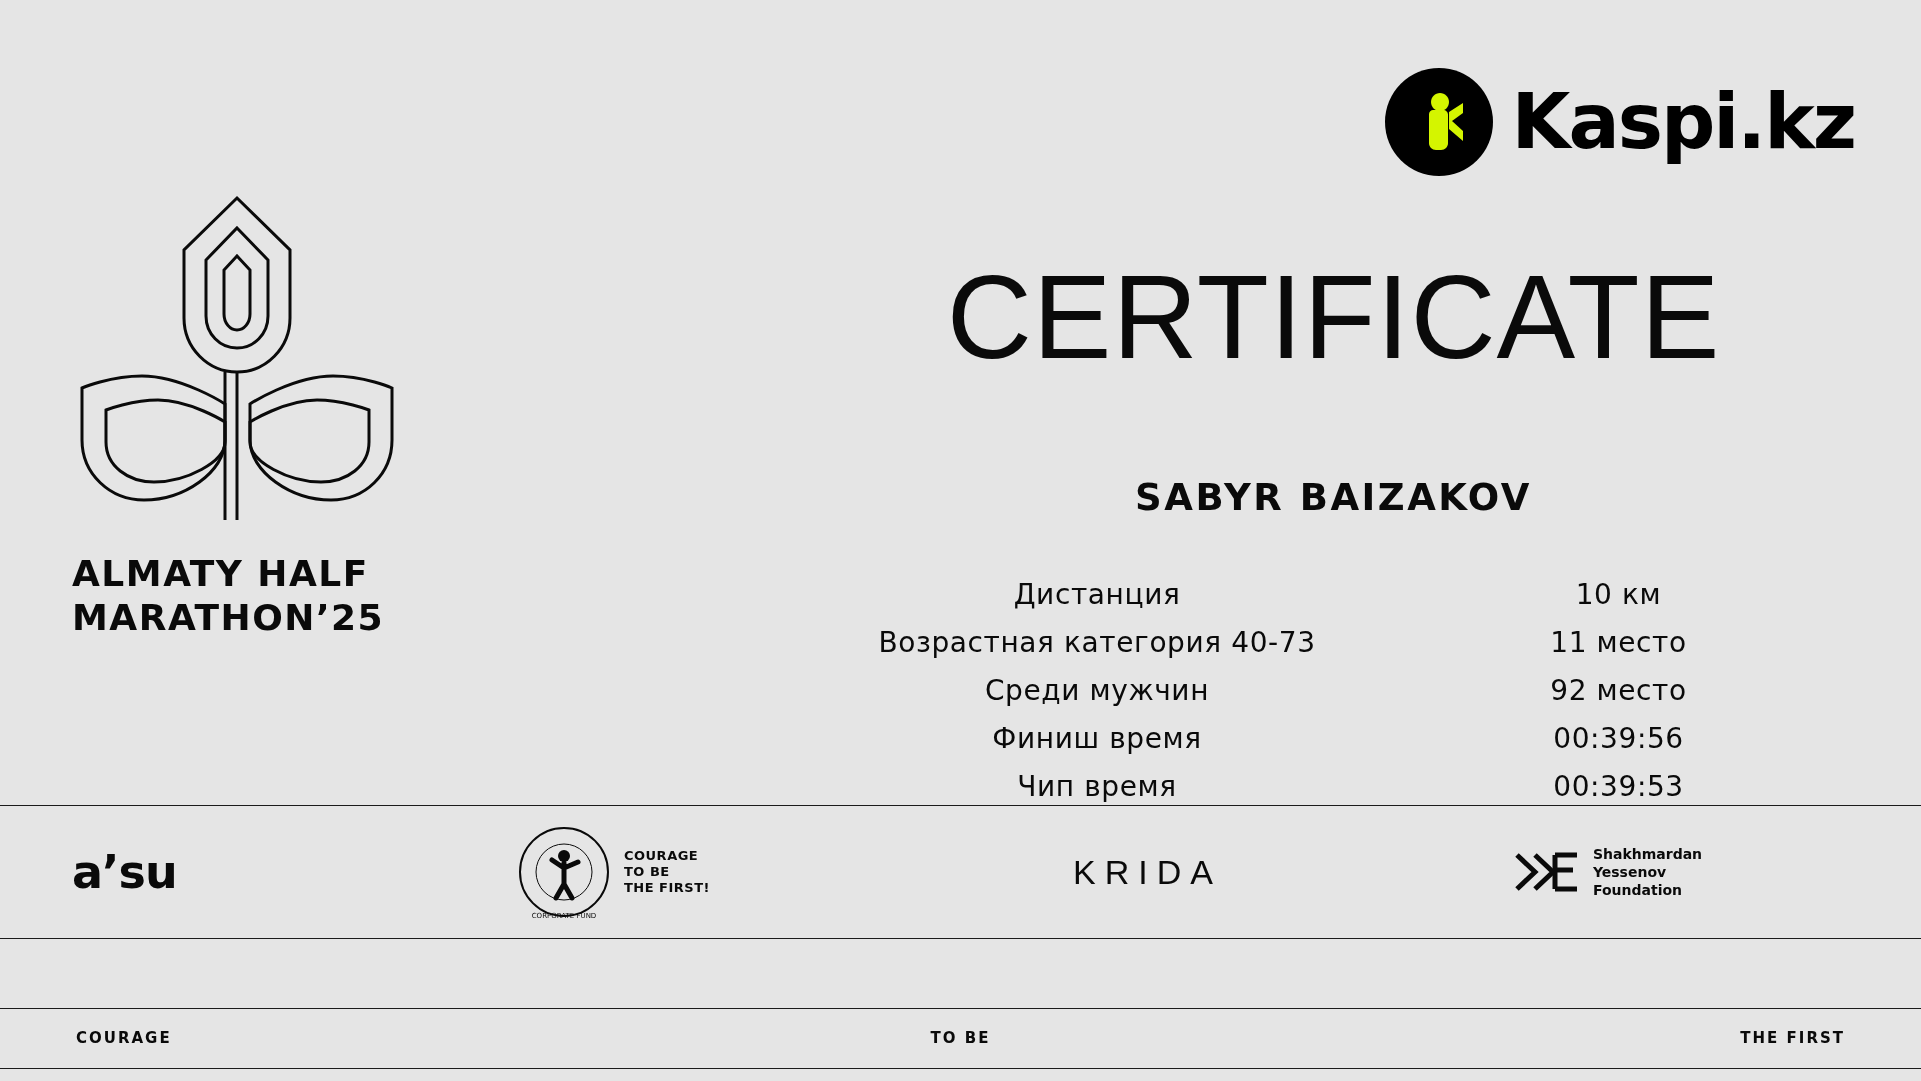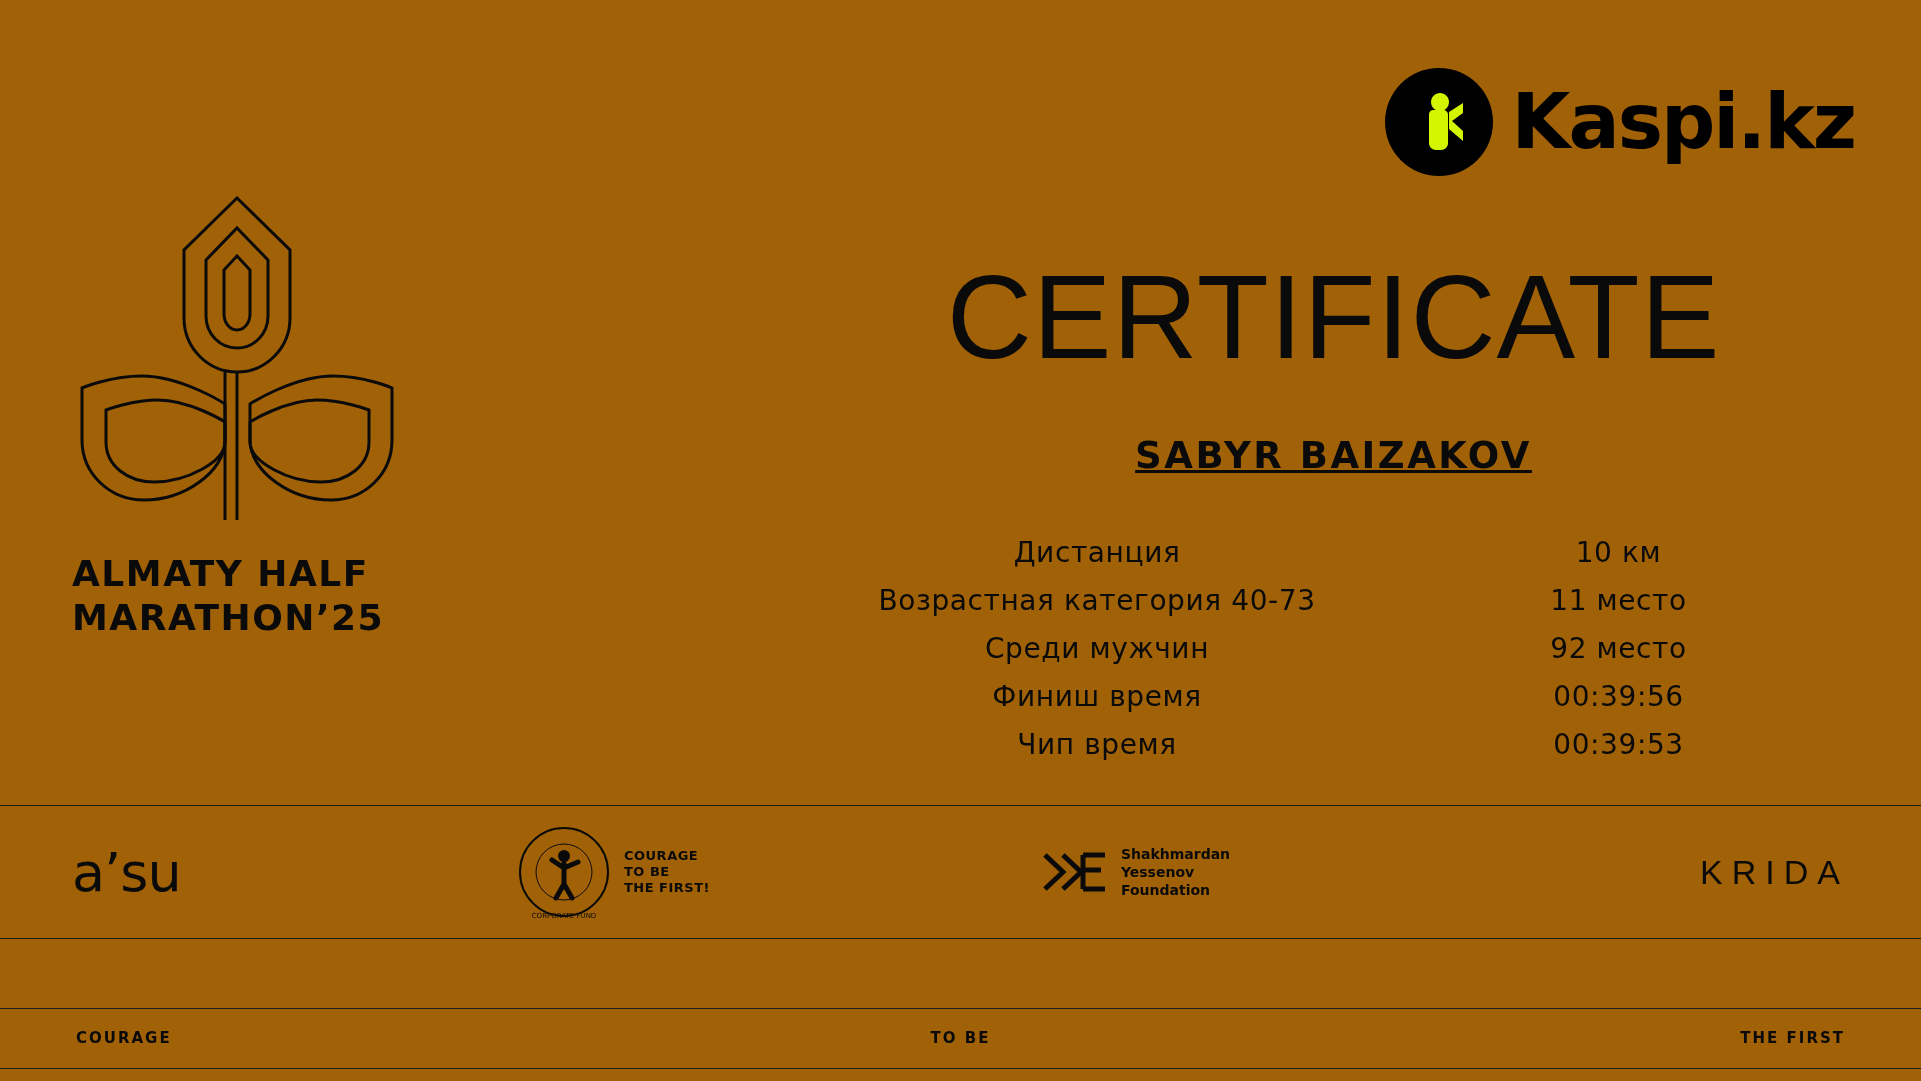--- a/index.html
+++ b/index.html
@@ -12,21 +12,21 @@
     height: 1081px;
     position: relative;
     overflow: hidden;
     font-family: "Liberation Sans", sans-serif;
     color: #0a0a0a;
   }
 
   .cert {
     position: absolute;
     inset: 0;
-    background: #a16207;
+    background: #e5e5e5;
   }
 
   
   .kaspi-logo {
     position: absolute;
     top: 68px;
     right: 66px;
     display: flex;
     align-items: center;
     gap: 18px;
@@ -78,27 +78,26 @@
   .cert-title {
     font-family: "Liberation Sans", sans-serif;
     font-size: 118px;
     font-weight: 400;
     letter-spacing: 1px;
     line-height: 1;
     color: #0a0a0a;
     white-space: nowrap;
   }
   .athlete {
-    margin-top: 58px;
+    margin-top: 100px;
     font-family: "DejaVu Sans", sans-serif;
     font-size: 37px;
     font-weight: bold;
     letter-spacing: 2.5px;
     color: #0a0a0a;
-    text-decoration: underline;
   }
   .results {
     margin-top: 52px;
   }
   .result-row {
     display: flex;
     align-items: baseline;
     font-family: "DejaVu Sans", sans-serif;
     font-size: 28px;
     letter-spacing: 0.6px;
@@ -142,22 +141,22 @@
     align-items: center;
     justify-content: center;
   }
   .sp-asu {
     width: 330px;
     padding-left: 72px;
     justify-content: flex-start;
   }
   .asu-word {
     font-family: "DejaVu Sans", sans-serif;
-    font-size: 54px;
-    font-weight: normal;
+    font-size: 46px;
+    font-weight: bold;
     letter-spacing: -1px;
     color: #0a0a0a;
   }
   .sp-courage {
     width: 420px;
     justify-content: center;
     gap: 10px;
   }
   .courage-text {
     font-family: "DejaVu Sans", sans-serif;
@@ -286,34 +285,34 @@
         <circle cx="50" cy="50" r="28" fill="none" stroke="#0a0a0a" stroke-width="1"></circle>
         <circle cx="50" cy="34" r="6" fill="#0a0a0a"></circle>
         <path d="M50 41 L50 62 M50 46 L38 38 M50 46 L64 40 M50 62 L42 76 M50 62 L58 76" stroke="#0a0a0a" stroke-width="5" fill="none" stroke-linecap="round"></path>
         <text x="50" y="96" font-family="DejaVu Sans, sans-serif" font-size="7" text-anchor="middle" fill="#0a0a0a">CORPORATE FUND</text>
       </svg>
       <div class="courage-text">COURAGE
 TO BE
 THE FIRST!</div>
     </div>
 
+    <div class="sponsor sp-krida">
+      <div class="krida-word">KRIDA</div>
+    </div>
+
     <div class="sponsor sp-shakh">
       <svg width="68" height="46" viewBox="0 0 68 46">
         <path d="M4 6 L22 23 L4 40" fill="none" stroke="#0a0a0a" stroke-width="5"></path>
         <path d="M22 6 L40 23 L22 40" fill="none" stroke="#0a0a0a" stroke-width="5"></path>
         <path d="M42 6 L42 40 M42 6 L64 6 M42 21 L60 21 M42 40 L64 40" fill="none" stroke="#0a0a0a" stroke-width="5"></path>
       </svg>
       <div class="shakh-text">Shakhmardan
 Yessenov
 Foundation</div>
     </div>
-
-    <div class="sponsor sp-krida">
-      <div class="krida-word">KRIDA</div>
-    </div>
   </div>
 
   <div class="slogan">
     <span class="s1">COURAGE</span>
     <span class="s2">TO BE</span>
     <span class="s3">THE FIRST</span>
   </div>
 
 </div>
 

